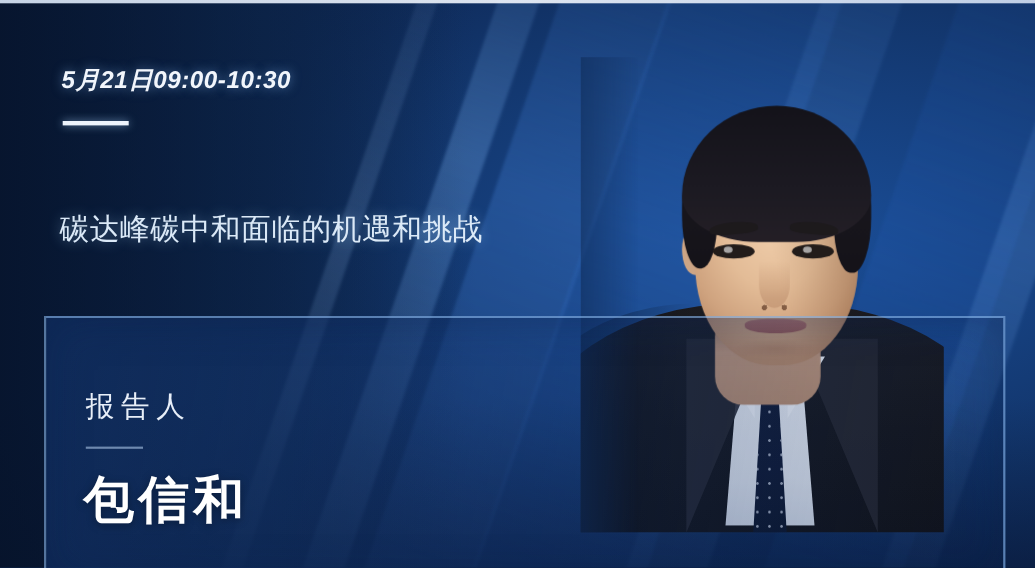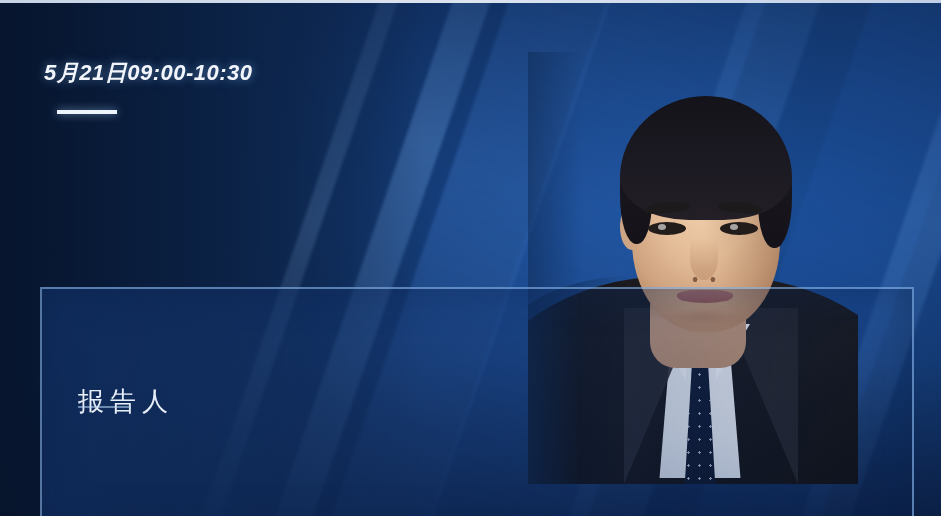--- a/index.html
+++ b/index.html
@@ -297,21 +297,21 @@
   }
   .photo-fade-l {
     position: absolute;
     inset: 0;
     background: linear-gradient(90deg, rgba(15,43,86,.55) 0%, rgba(15,43,86,0) 16%);
   }
 
   
   .datetime {
     position: absolute;
-    left: 44px;
+    left: 56px;
     top: 58px;
     font-style: italic;
     font-weight: 600;
     font-size: 22px;
     letter-spacing: .5px;
     color: #f2f6fc;
     text-shadow: 0 0 10px rgba(140,195,255,.55);
     white-space: nowrap;
   }
   .rule-top {
@@ -361,21 +361,20 @@
   }
   .speaker-label {
     position: absolute;
     left: 78px;
     top: 352px;
     font-size: 26px;
     font-weight: 400;
     letter-spacing: 6px;
     color: #e7eef8;
     white-space: nowrap;
-    margin-top: 32px;
   }
   .rule-speaker {
     position: absolute;
     left: 78px;
     top: 406px;
     width: 52px;
     height: 2px;
     background: rgba(190,215,245,.55);
   }
   .speaker-name {
@@ -445,21 +444,23 @@
     </div>
   </div>
 
   <div class="speaker-panel"></div>
 
   <div class="datetime">5月21日09:00-10:30</div>
 
   <div class="rule-top"></div>
 
 
+  <div class="title-sub">碳达峰碳中和面临的机遇和挑战</div>
 
   <div class="speaker-label">报告人</div>
 
   <div class="rule-speaker"></div>
 
+  <div class="speaker-name">包信和</div>
 
   <div class="top-hairline"></div>
 
 </div>
 
 </body></html>

